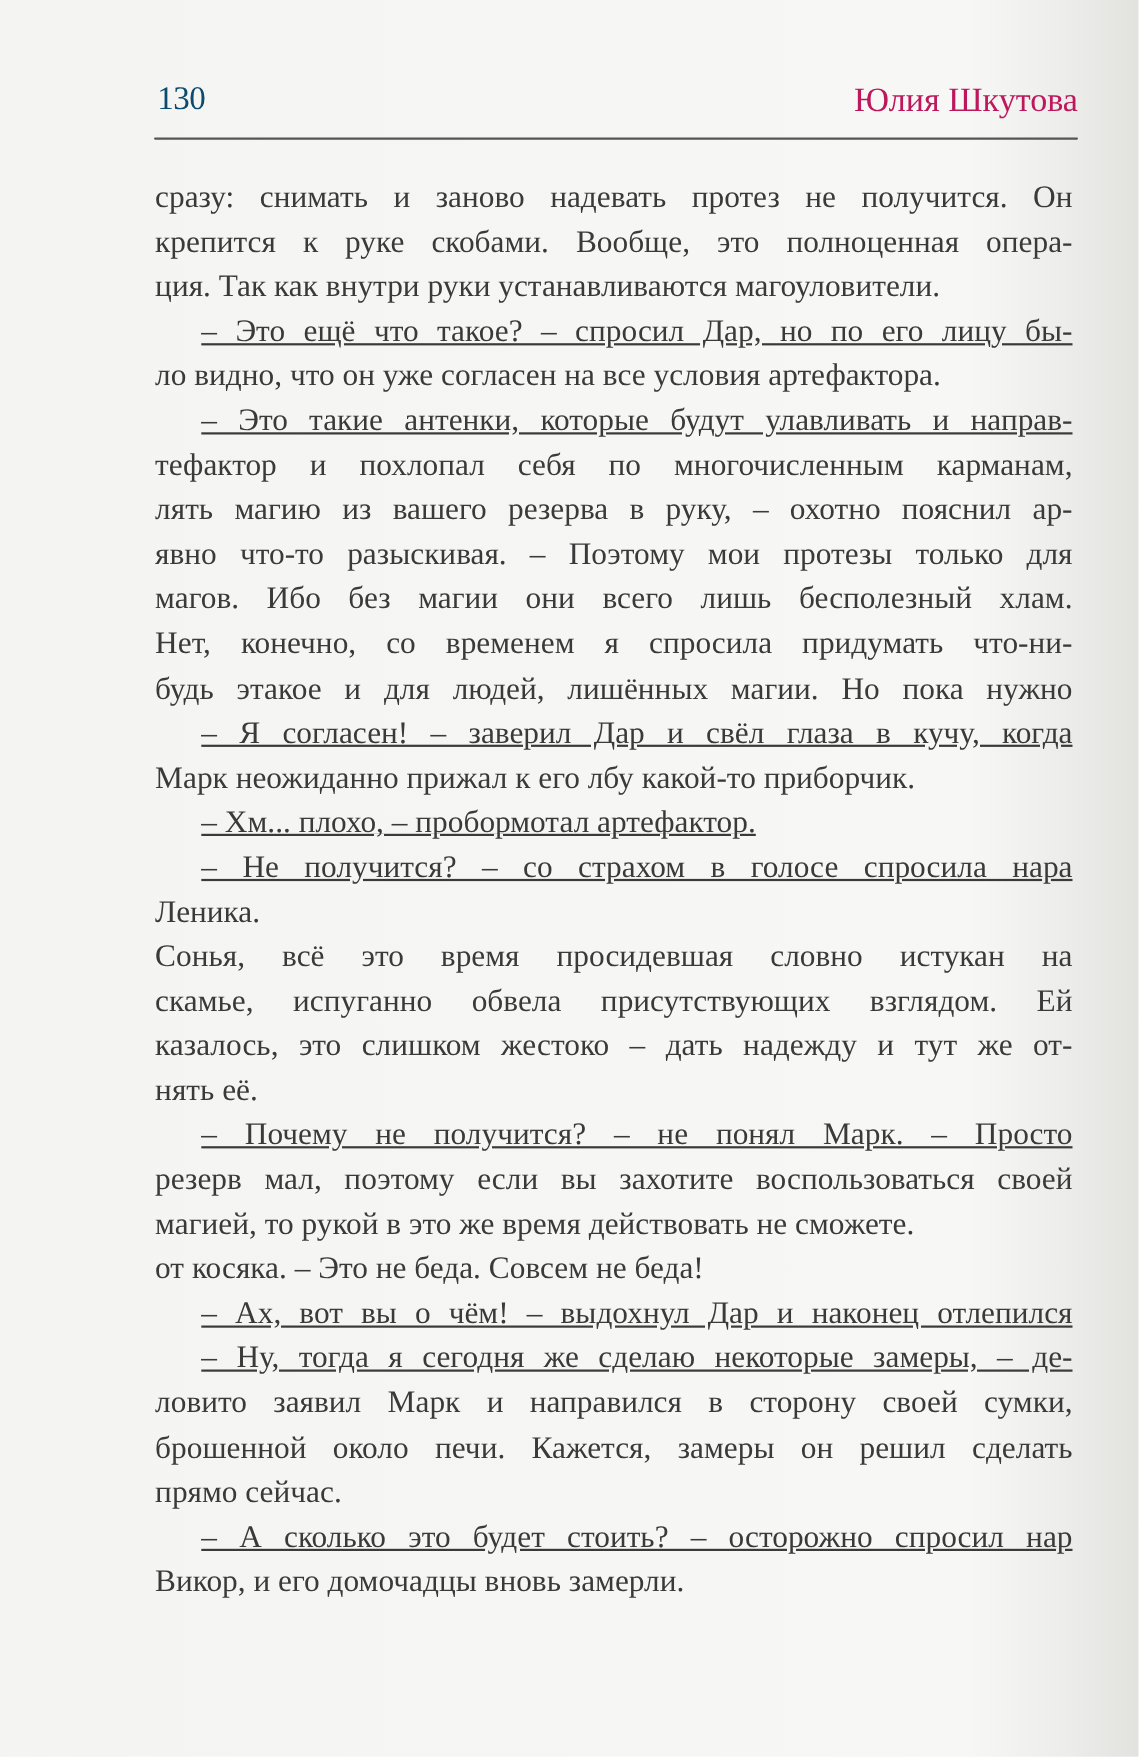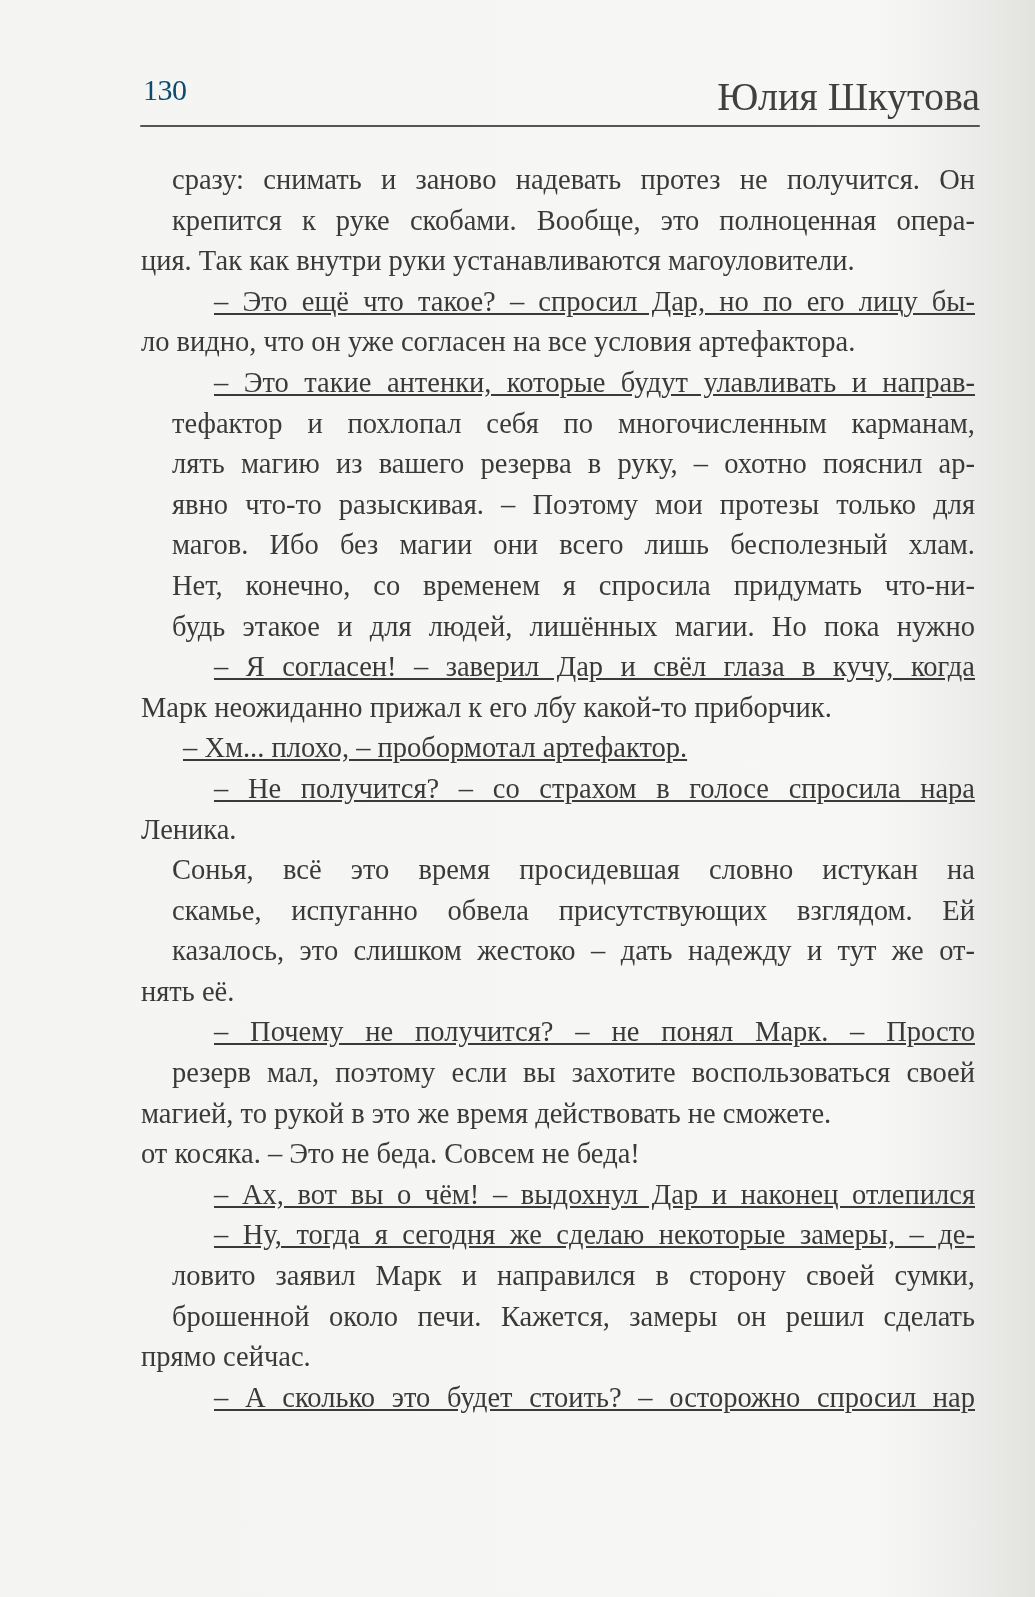--- a/index.html
+++ b/index.html
@@ -4,31 +4,31 @@
 <style>
   html, body { margin:0; padding:0; }
   body {
     width:1035px; height:1597px; overflow:hidden;
     background: linear-gradient(to right, #f4f4f2 0%, #f7f7f5 85%, #ececea 94%, #e2e2df 100%);
     position:relative;
     font-family: "Liberation Serif", "DejaVu Serif", serif;
     color:#3a3a3a;
   }
   .header-num { position:absolute; left:143px; top:73px; font-size:30px; color:#0c4a6e; letter-spacing:-0.5px; }
-  .header-author { position:absolute; right:55px; top:73px; font-size:40px; color:#404040; }
+  .header-author { position:absolute; right:55px; top:73px; font-size:31px; color:#be185d; }
   .rule { position:absolute; left:140px; top:125px; width:840px; height:2px; background:#555; border-radius:1px; }
   .text { position:absolute; left:141px; top:160px; width:834px; }
   .line {
     height:40.6px; line-height:40.6px; font-size:28.5px;
     text-align:justify; text-align-last:justify; white-space:nowrap;
     overflow:visible;
   }
   .line.indent { padding-left:42px;text-decoration:underline; }
   .line.last { text-align-last:left; }
-  .line span { display:inline;margin-left:31px; }
+  .line span { display:inline; }
 </style>
 </head>
 <body>
 
 <div>
   <div class="header-num">130</div>
   <div class="header-author">Юлия Шкутова</div>
   <div class="rule"></div>
 
   <div class="text" id="text-body">
@@ -56,14 +56,15 @@
       <div class="line indent"><span>– Почему не получится? – не понял Марк. – Просто</span></div>
       <div class="line"><span>резерв мал, поэтому если вы захотите воспользоваться своей</span></div>
       <div class="line last">магией, то рукой в это же время действовать не сможете.</div>
       <div class="line last">от косяка. – Это не беда. Совсем не беда!</div>
       <div class="line indent"><span>– Ах, вот вы о чём! – выдохнул Дар и наконец отлепился</span></div>
       <div class="line indent"><span>– Ну, тогда я сегодня же сделаю некоторые замеры, – де-</span></div>
       <div class="line"><span>ловито заявил Марк и направился в сторону своей сумки,</span></div>
       <div class="line"><span>брошенной около печи. Кажется, замеры он решил сделать</span></div>
       <div class="line last">прямо сейчас.</div>
       <div class="line indent"><span>– А сколько это будет стоить? – осторожно спросил нар</span></div>
+      <div class="line last">Викор, и его домочадцы вновь замерли.</div>
     </div>
 </div>
 
 </body></html>

